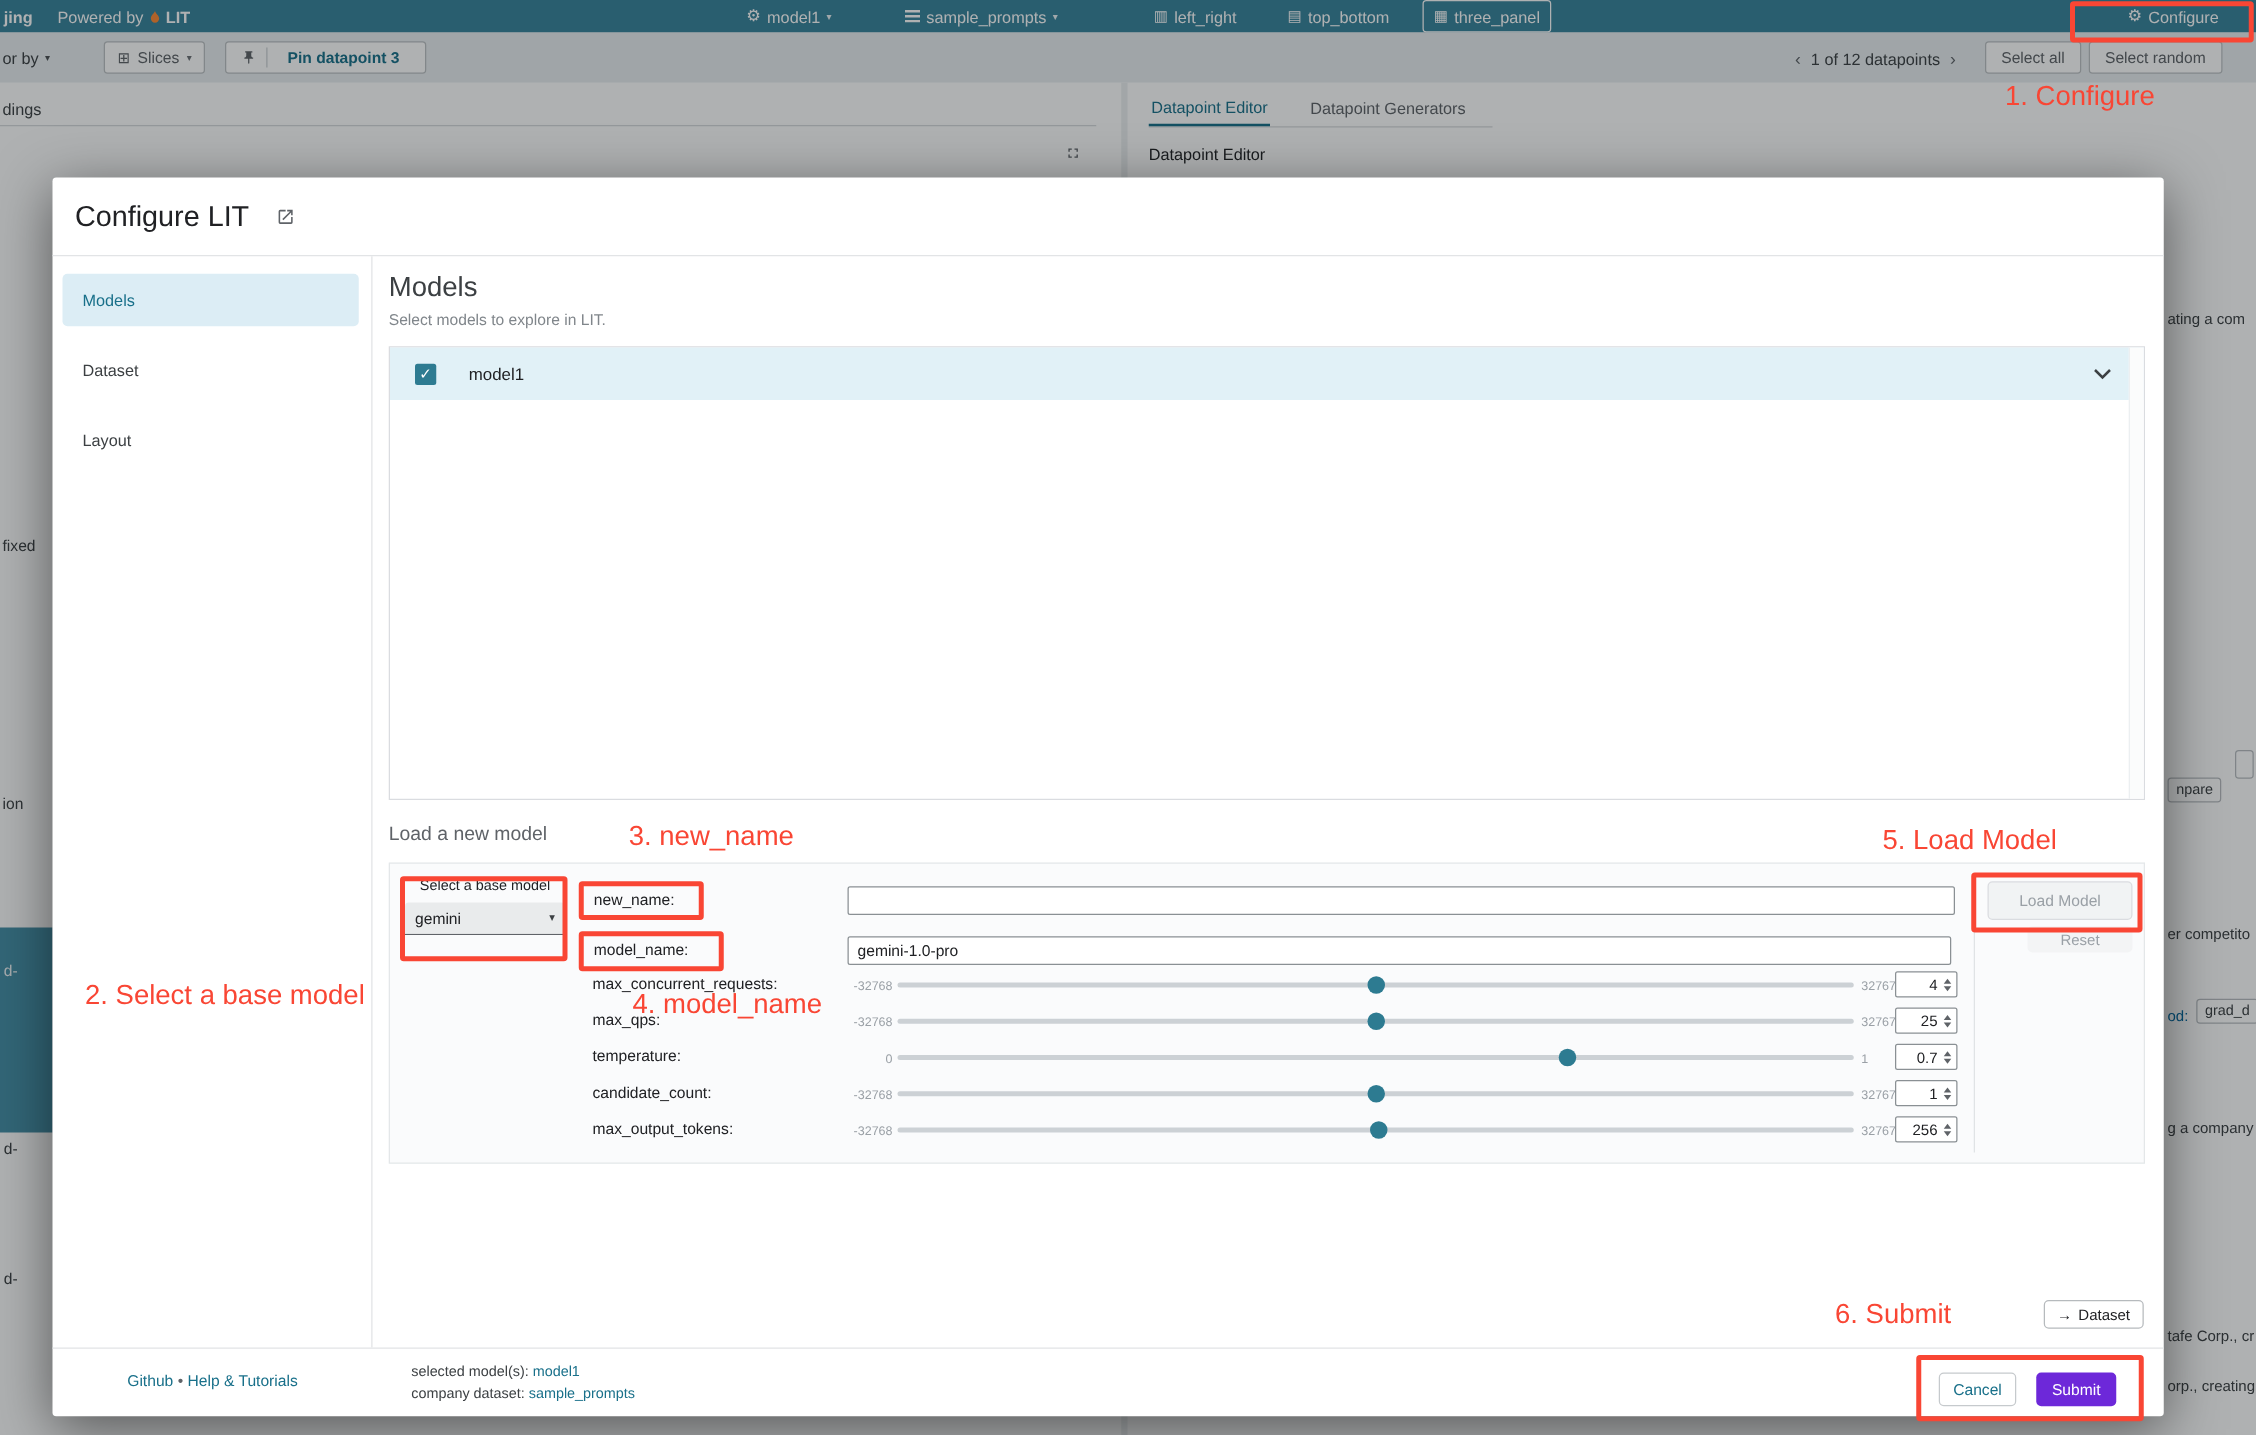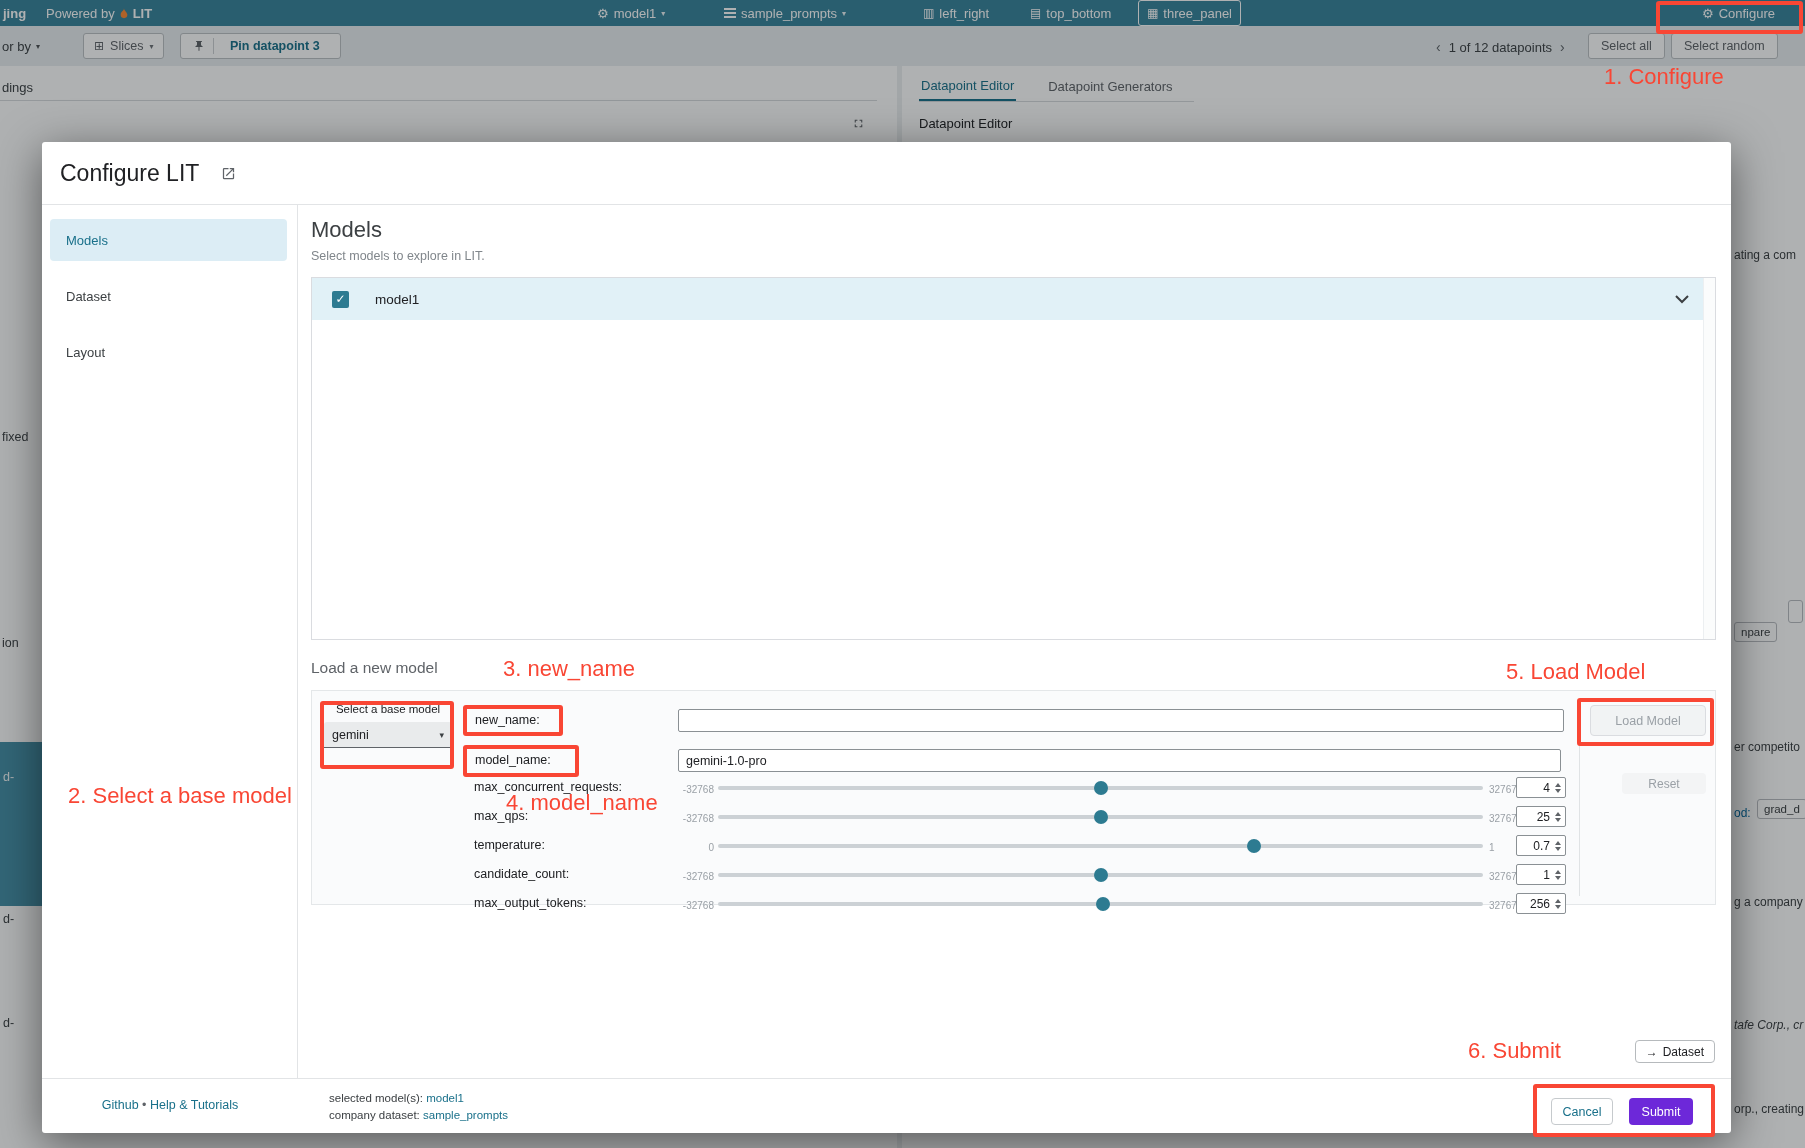--- a/index.html
+++ b/index.html
@@ -43,21 +43,21 @@
 
   .bg-tabs { position:absolute; left:919px; top:72px; height:30px; display:flex; gap:30px; border-bottom:1px solid #d7dadd; width:275px; z-index:1; font-size:13px; }
   .bg-tab { display:flex; align-items:center; padding:0 2px; color:#5f6368; }
   .bg-tab.active { color:#19708a; border-bottom:2px solid #19708a; }
   .bg-panel-title { position:absolute; left:919px; top:116px; font-size:13px; color:#202124; z-index:1; }
 
   .teal-block { position:absolute; left:0; top:742px; width:42px; height:164px; background:#4590a8; z-index:1; }
   .lf0 { left:2px; top:430px; } .lf1 { left:2px; top:636px; }
   .lf2 { left:3px; top:770px; color:#f2f6f8; } .lf3 { left:3px; top:912px; } .lf4 { left:3px; top:1016px; }
   .rfrag { position:absolute; left:1734px; font-size:12px; color:#3c4043; z-index:1; white-space:nowrap; }
-  .rf0 { top:248px; } .rf1 { top:740px; } .rf2 { top:895px; } .rf3 { top:1018px;font-style:italic; } .rf4 { top:1102px; }
+  .rf0 { top:248px; } .rf1 { top:740px; } .rf2 { top:895px; } .rf3 { top:1062px; } .rf4 { top:1102px; }
   .bg-chip { position:absolute; z-index:1; background:#fff; border:1px solid #b9bdc1; border-radius:3px; font-size:11.5px; color:#3c4043; padding:3px 6px; white-space:nowrap; }
   .compare-chip { left:1734px; top:600px;margin-top:22px; }
   .stub-chip { left:1788px; top:600px; width:15px; height:23px; }
   .method-txt { position:absolute; left:1734px; top:806px; font-size:12px; color:#0369a1; z-index:1; }
   .method-chip { left:1757px; top:799px; }
 
   
   .overlay { position:absolute; inset:0; background:rgba(12,18,22,.33); z-index:10; }
 
   
@@ -70,21 +70,21 @@
   .m-content { flex:1; position:relative; padding:12px 15px 0 13px; min-width:0; }
   .c-title { font-size:22px; font-weight:400; color:#3c4043; }
   .c-sub { margin-top:6px; font-size:12.5px; color:#80868b; }
   .model-list { margin-top:14px; height:363px; border:1px solid #dadce0; position:relative; background:#fff; }
   .model-row { height:42px; background:#e1f1f7; display:flex; align-items:center; padding:0 26px 0 20px; }
   .cbox { width:17px; height:17px; background:#2d7b91; border-radius:2px; color:#fff; font-size:12px; display:flex; align-items:center; justify-content:center; }
   .model-row .lbl { margin-left:26px; font-size:13.5px; }
   .row-chev { margin-left:auto; display:flex; }
   .list-scroll { position:absolute; top:0; right:0; bottom:0; width:12px; border-left:1px solid #eceff1; background:#fbfcfc; }
   .load-title { margin-top:19px; font-size:15.5px; color:#5f6368; }
-  .form-panel { margin-top:13px; height:215px; background:#fafbfc; border:1px solid #e4e7e9; position:relative; font-size:12.5px; }
+  .form-panel { margin-top:13px; height:241px; background:#fafbfc; border:1px solid #e4e7e9; position:relative; font-size:12.5px; }
   .base-col { position:absolute; left:12px; top:12px; width:128px; }
   .base-label { font-size:11.5px; text-align:center; color:#202124; }
   .base-select { margin-top:7px; height:26px; background:#e9ebec; border-bottom:1px solid #5f6368; border-radius:3px 3px 0 0; display:flex; align-items:center; padding:0 8px; color:#202124; cursor:pointer; }
   .base-select .caret2 { margin-left:auto; font-size:9px; color:#3c4043; }
   .f-label { position:absolute; left:163px; color:#202124; }
   .fl-new { top:22px; } .fl-model { top:62px; }
   .f-input { position:absolute; left:366px; height:23px; border:1px solid #8a9094; border-radius:2px; background:#fff; font:12.5px "Liberation Sans",sans-serif; padding:0 7px; color:#202124; }
   .fi-new { top:18px; width:886px; } .fi-model { top:58px; width:883px; }
   .srow { position:absolute; left:0; height:24px; width:100%; }
   .r0{top:85px;} .r1{top:114px;} .r2{top:143px;} .r3{top:172px;} .r4{top:201px;}
@@ -93,21 +93,21 @@
   .s-max { position:absolute; left:1177px; top:8px; font-size:10px; color:#9aa0a6; }
   .s-track { position:absolute; left:406px; top:10px; width:765px; height:4px; background:#ccd1d5; border-radius:2px; }
   .s-fill { height:100%; background:#8aacb9; border-radius:2px; width:50%; }
   .s-thumb { position:absolute; top:-5px; left:50%; width:14px; height:14px; background:#2d7b91; border-radius:50%; transform:translateX(-50%); cursor:pointer; }
   .s-step { position:absolute; left:1204px; top:1px; width:50px; height:21px; border:1px solid #8a9094; border-radius:2px; background:#fff; display:flex; align-items:center; justify-content:flex-end; gap:5px; padding-right:4px; font-size:12px; }
   .s-arrows { display:flex; flex-direction:column; gap:2px; }
   .tri-up { width:0; height:0; border-left:3.5px solid transparent; border-right:3.5px solid transparent; border-bottom:4.5px solid #5f6368; }
   .tri-dn { width:0; height:0; border-left:3.5px solid transparent; border-right:3.5px solid transparent; border-top:4.5px solid #5f6368; }
   .form-divider { position:absolute; left:1267px; top:8px; bottom:8px; width:1px; background:#e0e3e5; }
   .load-btn { position:absolute; left:1278px; top:14px; width:116px; height:31px; background:#f1f3f4; border:1px solid #dadce0; border-radius:4px; color:#9aa0a6; font-size:12.5px; display:flex; align-items:center; justify-content:center; }
-  .reset-btn { position:absolute; left:1310px; top:50px; width:84px; height:21px; background:#f3f4f5; border-radius:4px; color:#9aa0a6; font-size:12px; display:flex; align-items:center; justify-content:center;margin-top:32px; }
+  .reset-btn { position:absolute; left:1310px; top:50px; width:84px; height:21px; background:#f3f4f5; border-radius:4px; color:#9aa0a6; font-size:12px; display:flex; align-items:center; justify-content:center; }
   .dataset-btn { position:absolute; right:16px; bottom:70px; height:23px; padding:0 10px; border:1px solid #b6babd; border-radius:4px; background:#fff; font-size:12px; color:#202124; display:flex; align-items:center; gap:5px; cursor:pointer; }
   .m-footer { height:55px; border-top:1px solid #e2e4e6; position:relative; font-size:12.5px; }
   .f-links { position:absolute; left:0; width:256px; top:19px; text-align:center; color:#5f6368; }
   .f-sel { position:absolute; left:287px; top:11px; font-size:11.5px; color:#3c4043; line-height:17px; }
   .link { color:#19708a; cursor:pointer; }
   .cancel-btn { position:absolute; right:118px; top:19px; width:62px; height:27px; background:#fff; border:1px solid #c6cacd; border-radius:4px; color:#19708a; display:flex; align-items:center; justify-content:center; cursor:pointer; }
   .submit-btn { position:absolute; right:38px; top:19px; width:64px; height:27px; background:#6d28d9; border-radius:4px; color:#fff; display:flex; align-items:center; justify-content:center; cursor:pointer; }
 
   
   .ann-text { position:absolute; z-index:30; color:#f94634; font-size:22px; white-space:nowrap; }

